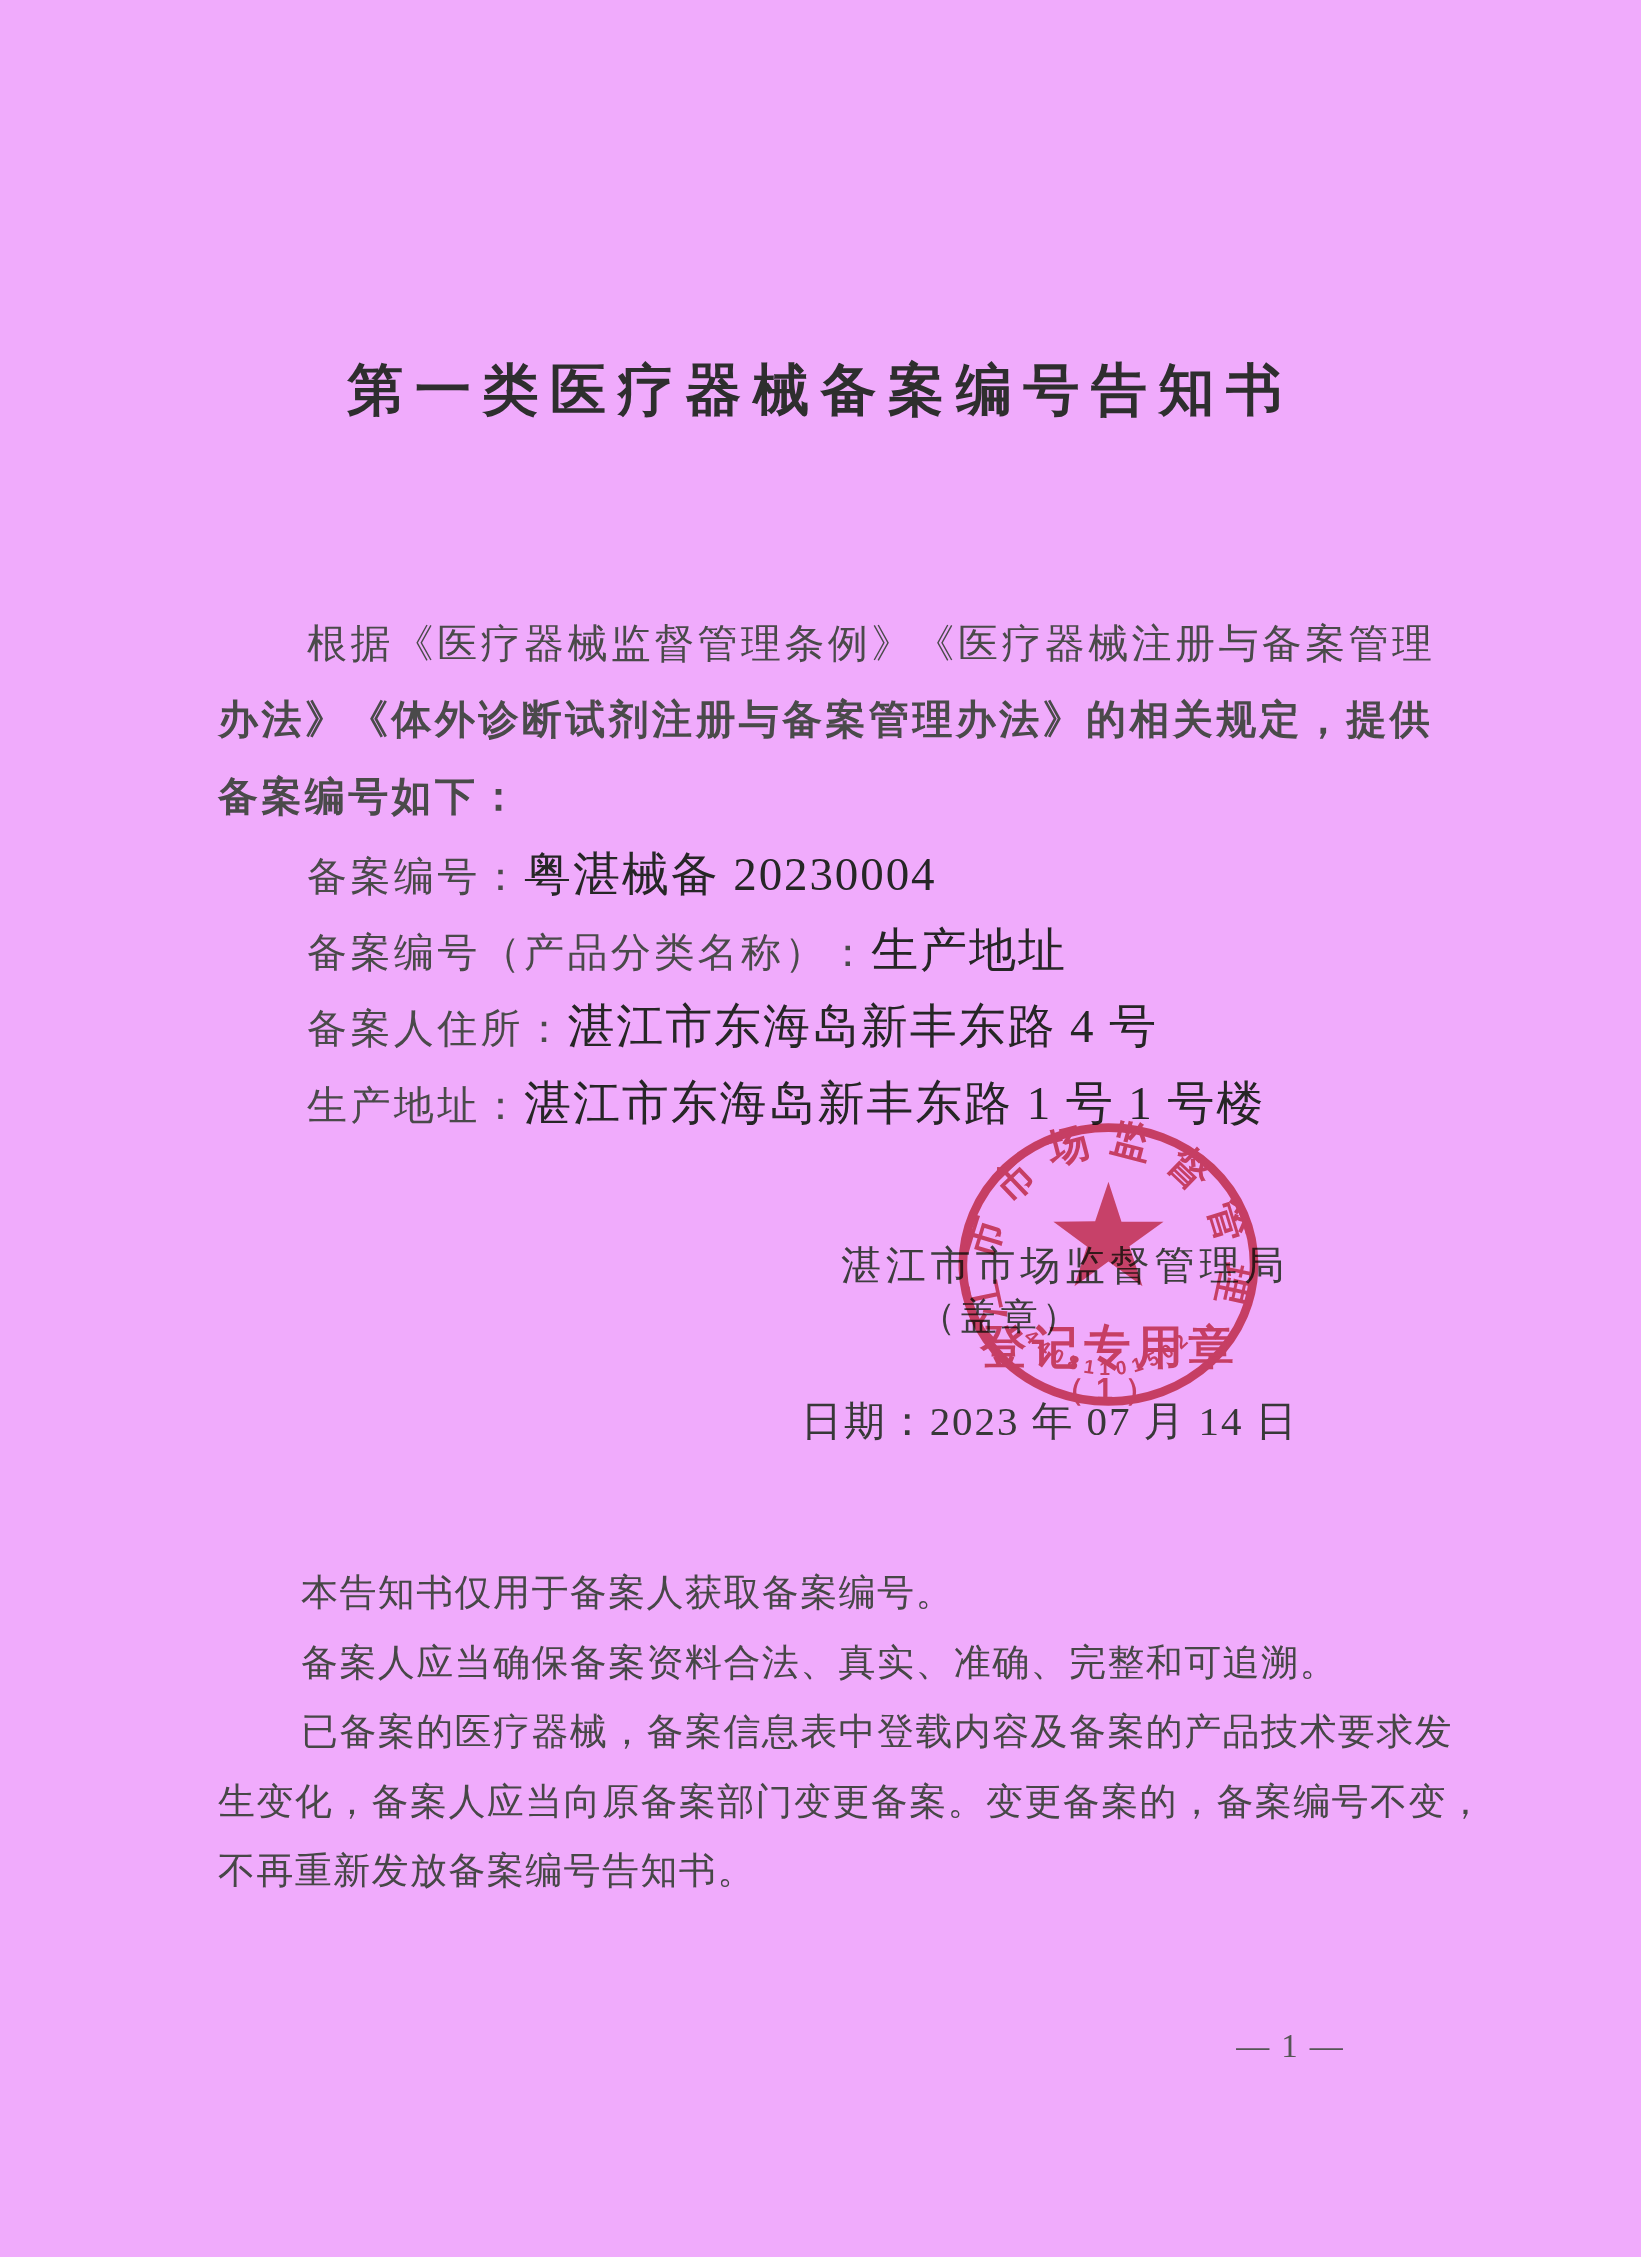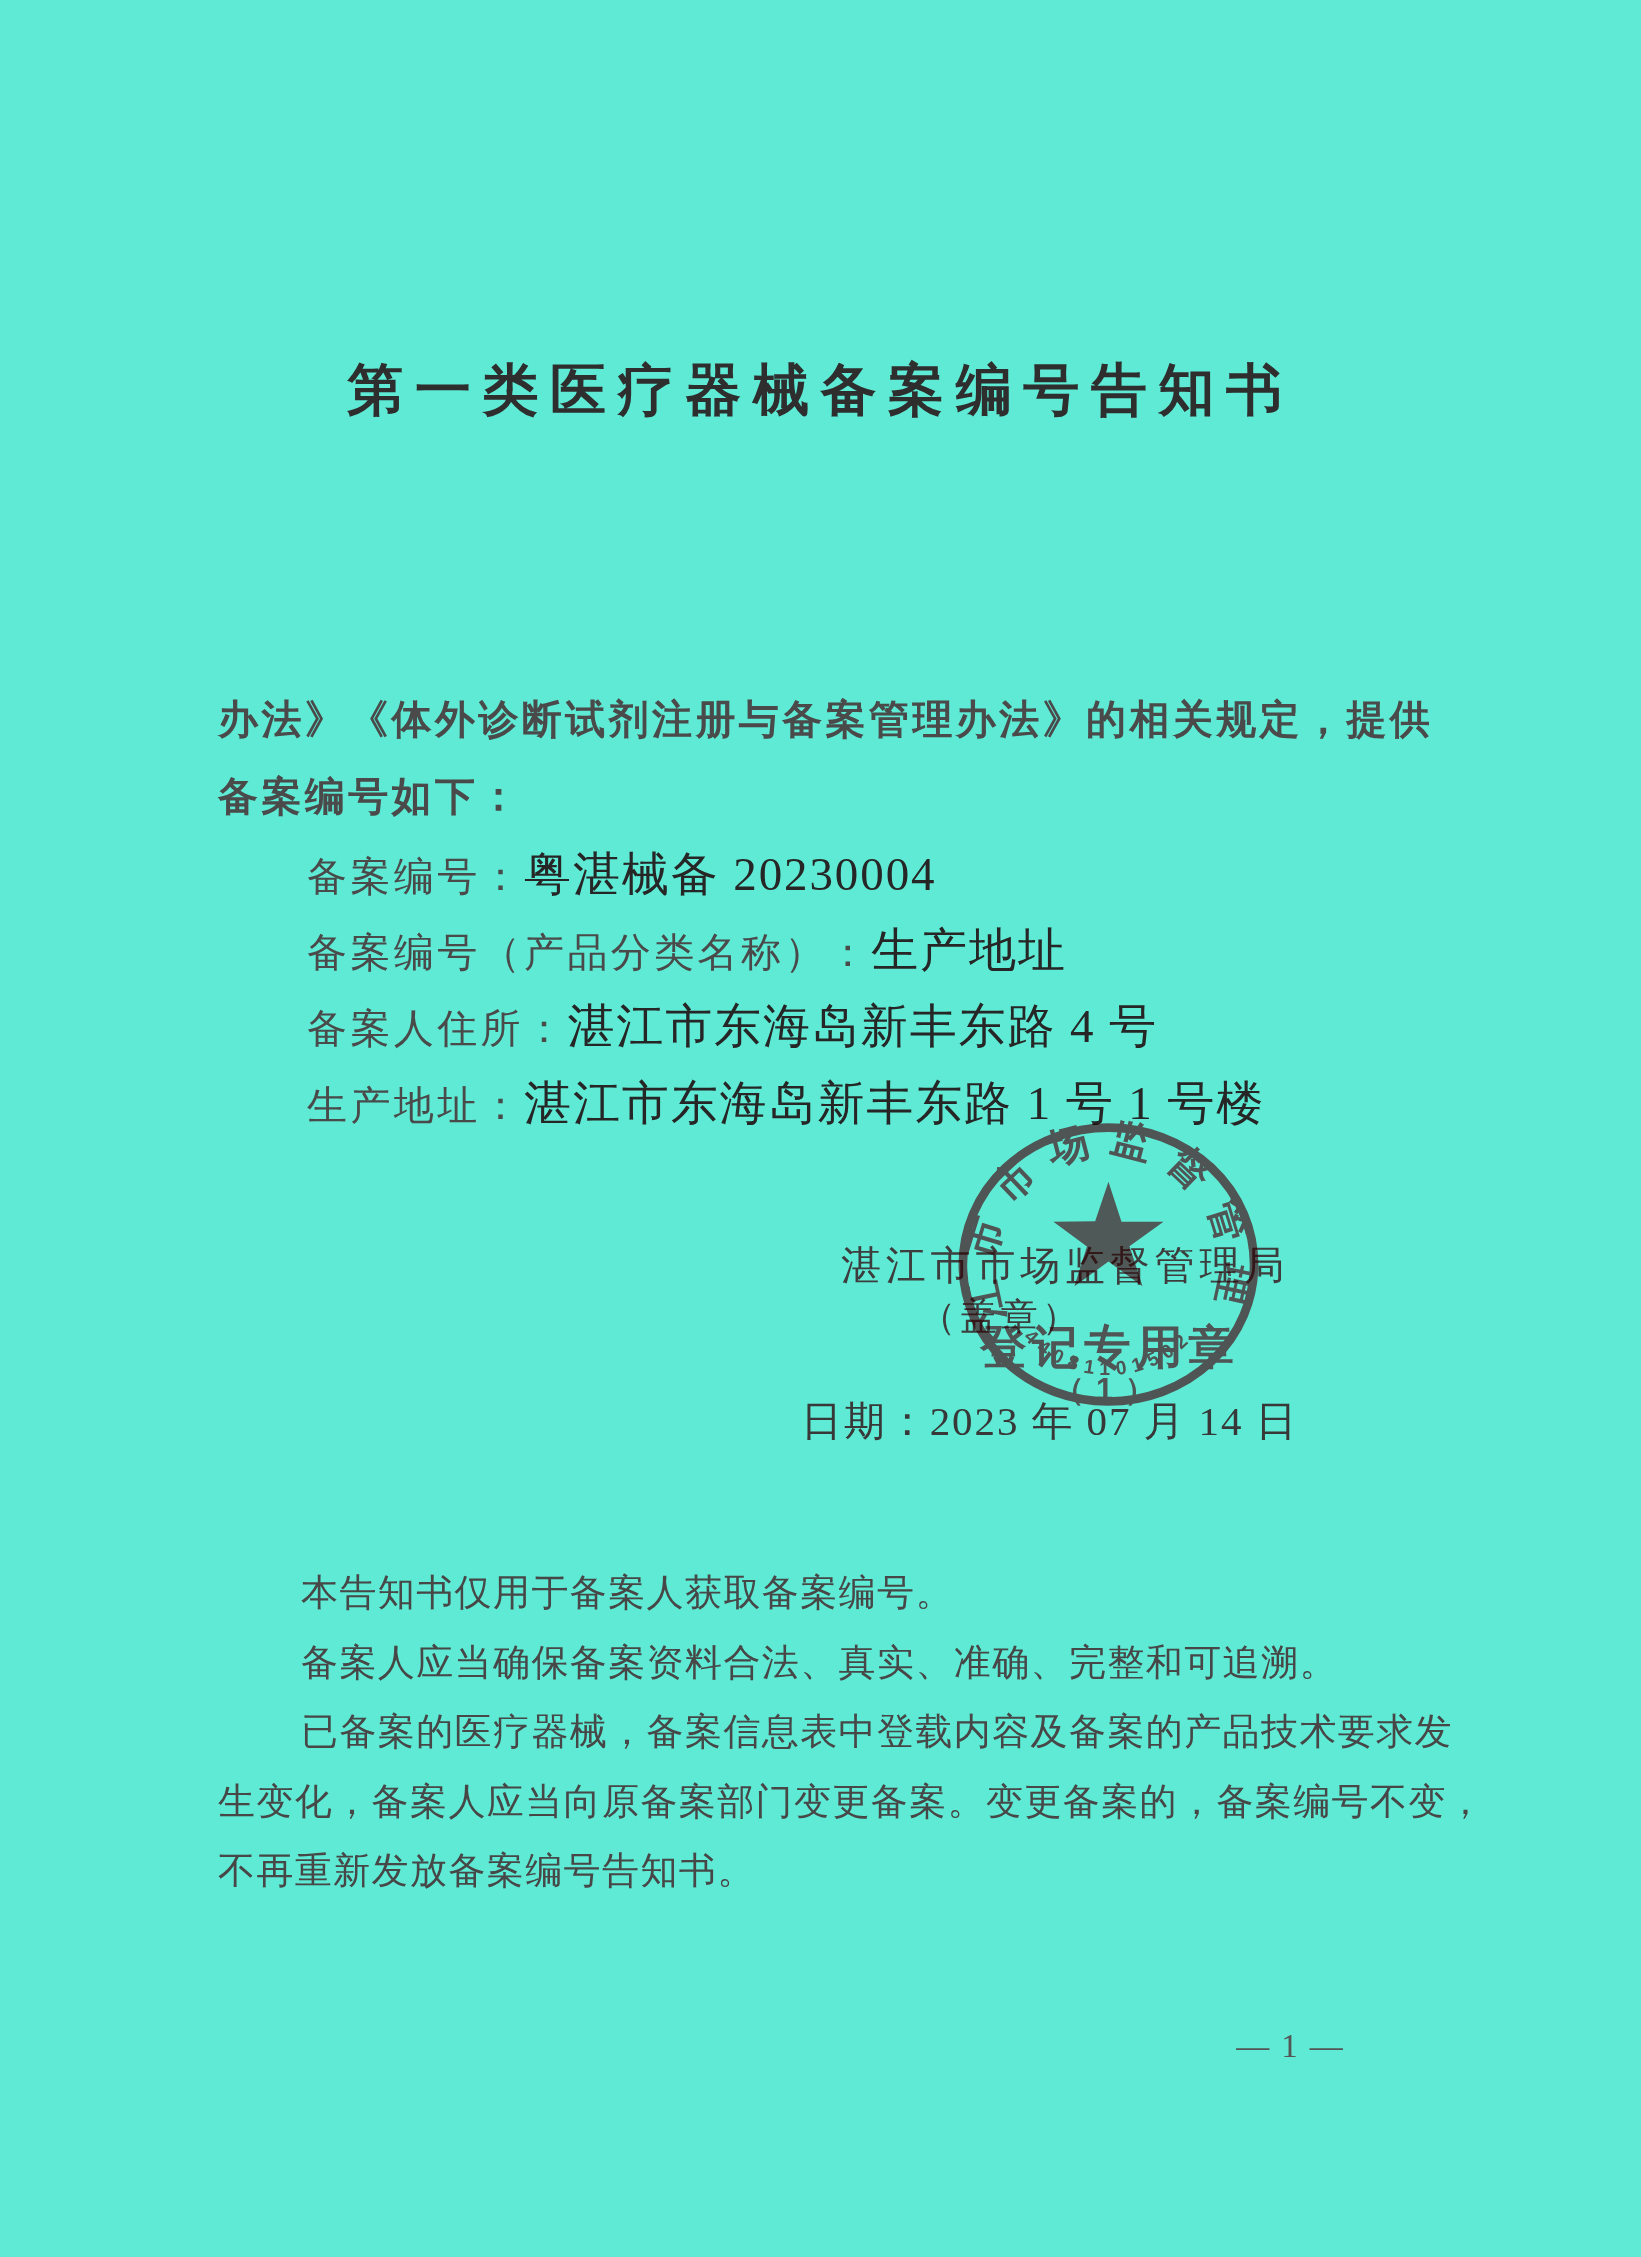--- a/index.html
+++ b/index.html
@@ -1,21 +1,21 @@
 <!DOCTYPE html>
 <html><head>
 <meta charset="utf-8">
 <style>
   html, body { margin: 0; padding: 0; background: #e8e8e8; }
   .page {
     position: relative;
     width: 1641px;
     height: 2257px;
     margin: 0 auto;
-    background: #5eead4;
+    background: #f0abfc;
     overflow: hidden;
     font-family: "Liberation Serif", serif;
     color: #3a3a3a;
   }
   .abs { position: absolute; white-space: nowrap; }
 
   .title {
     left: 0; right: 0; top: 353px;
     text-align: center;
     font-family: "Liberation Sans", sans-serif;
@@ -93,20 +93,21 @@
   .stamp text { font-family: "Liberation Sans", sans-serif; }
 </style>
 </head>
 <body>
 
 <div class="page">
 
   <div class="abs title">第一类医疗器械备案编号告知书</div>
 
 
+  <div class="abs body-line indent-2" style="top:616px">根据《医疗器械监督管理条例》《医疗器械注册与备案管理</div>
   <div class="abs body-line margin-0" style="top:692px">办法》《体外诊断试剂注册与备案管理办法》的相关规定，提供</div>
   <div class="abs body-line margin-0" style="top:769px">备案编号如下：</div>
 
   <div class="abs indent-2" style="top:843px">
     <span class="field-label">备案编号：</span><span class="field-value">粤湛械备 20230004</span>
   </div>
   <div class="abs indent-2" style="top:919px">
     <span class="field-label">备案编号（产品分类名称）：</span><span class="field-value">生产地址</span>
   </div>
   <div class="abs indent-2" style="top:995px">

